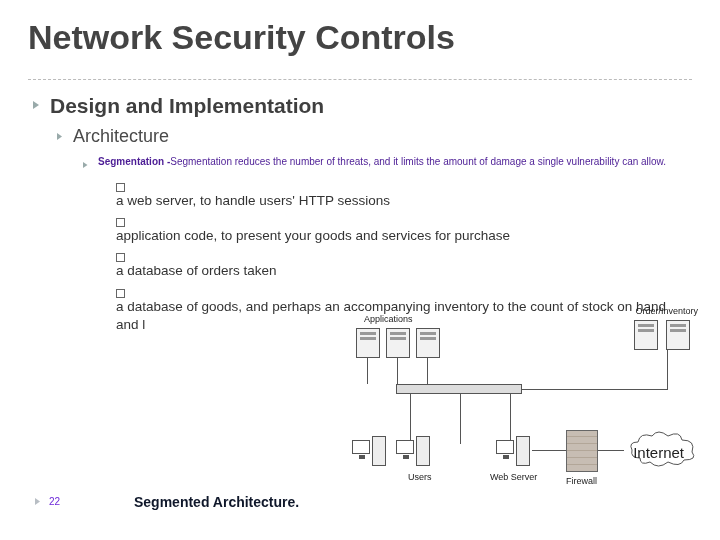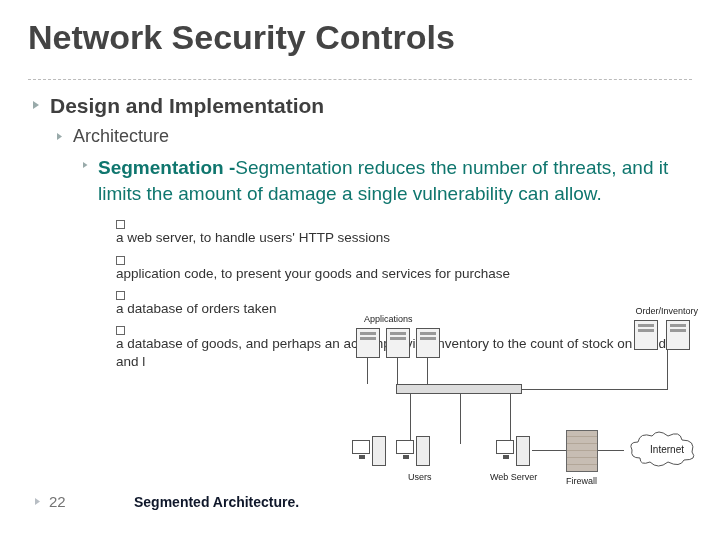--- a/index.html
+++ b/index.html
@@ -33,21 +33,21 @@
   .lvl4 { margin-left: 88px; margin-top: 10px; }
   .row { display: flex; align-items: flex-start; }
   .bullet-arrow {
     flex: 0 0 auto;
     margin-right: 8px;
     margin-top: 6px;
   }
   .bullet-arrow svg { display: block; }
   .h1text { font-size: 21px; font-weight: bold; color: #3f3f3f; }
   .h2text { font-size: 18px; color: #4a4a4a; }
-  .h3text { font-size: 19px; color: #0f766e; line-height: 1.35; }
+  .h3text { font-size: 10px; color: #4c1d95; line-height: 1.35; }
   .h3text .seglabel { font-weight: bold; }
   .l4item { display: flex; align-items: flex-start; margin-bottom: 4px; flex-direction: column; }
   .checkbox {
     width: 9px; height: 9px;
     border: 1px solid #666;
     margin-top: 4px;
     margin-right: 8px;
     flex: 0 0 auto;
   }
   .l4text { font-size: 13.5px; color: #333; line-height: 1.35; }
@@ -60,21 +60,21 @@
     color: #0f172a;
   }
   .pagenum-wrap {
     position: absolute;
     left: 34px;
     bottom: 30px;
     display: flex;
     align-items: center;
   }
   .pagenum-arrow { margin-right: 6px; }
-  .pagenum { font-size: 15px; color: #737373; }
+  .pagenum { font-size: 10px; color: #6d28d9; }
   
   .diagram {
     position: absolute;
     right: 22px;
     bottom: 46px;
     width: 348px;
     height: 180px;
   }
   .dg-label {
     position: absolute;
@@ -244,14 +244,14 @@
   <div class="firewall" style="left:216px; top:116px;"></div>
   <div class="dg-label" style="left:216px; top:162px;">Firewall</div>
   <div class="line" style="left:182px; top:136px; width:34px; height:1px;"></div>
   <div class="line" style="left:248px; top:136px; width:26px; height:1px;"></div>
 
   <div class="cloud" style="right:0; top:116px;">
     <svg width="70" height="40" viewBox="0 0 70 40">
       <path d="M12 28 Q2 28 4 20 Q0 12 10 12 Q12 2 24 6 Q30 -2 40 6 Q52 0 54 10 Q68 10 64 22 Q70 30 56 30 Q52 38 40 32 Q30 40 22 32 Q12 36 12 28 Z" fill="#fff" stroke="#555" stroke-width="1"></path>
     </svg>
   </div>
-  <div class="dg-label" style="right:14px; top:130px; font-size:10px;">Internet</div>
+  <div class="dg-label" style="right:14px; top:130px; font-size:15px;">Internet</div>
 </div>
 
 </body></html>

